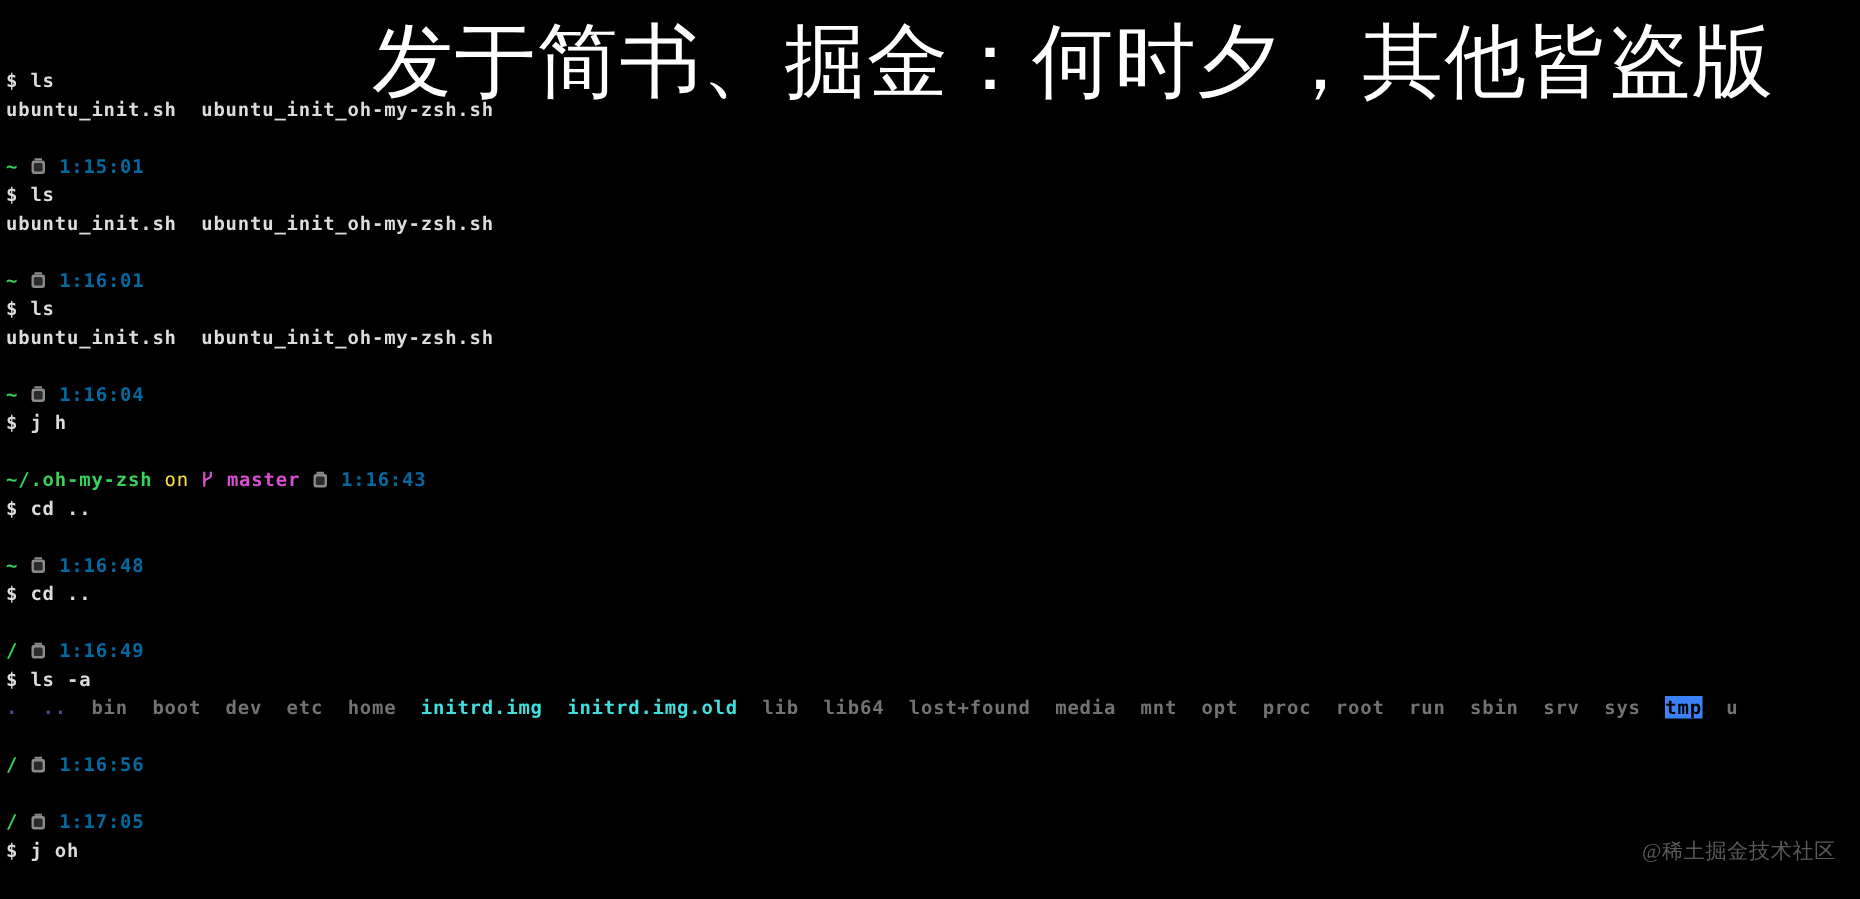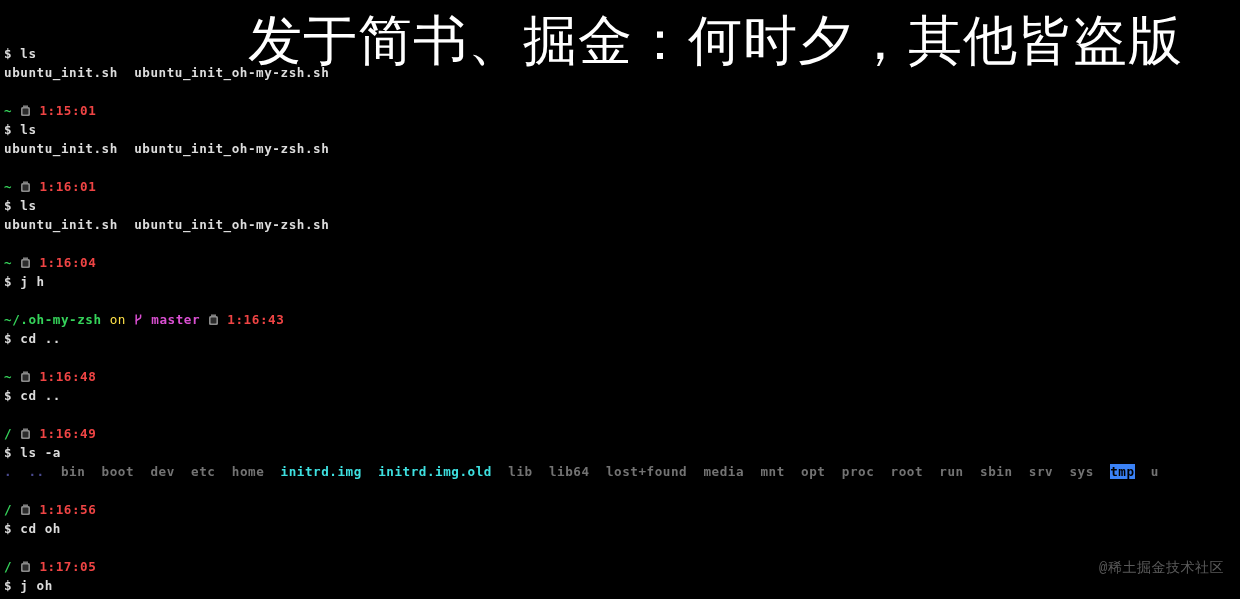--- a/index.html
+++ b/index.html
@@ -37,21 +37,21 @@
     height: 19px;
     padding-left: 4px;
     overflow: hidden;
   }
   .line.blank { height: 19px; }
 
   
   .c-path   { color: #35d35a; }
   .c-on     { color: #fde047; font-weight: normal; }
   .c-branch { color: #d94fd1; }
-  .c-time   { color: #ef4444; text-align: center; }
+  .c-time   { color: #0369a1; text-align: center; }
   .c-white  { color: #dcdcdc; }
   .c-dim    { color: #4a4a8f; }
   .c-blue   { color: #737373; }
   .c-cyan   { color: #3ee0e0; text-align: right; }
   .c-sticky { color: #000000; background: #3b82f6; }
 
   
   #overlay-text {
     position: absolute;
     left: 248px;
@@ -67,21 +67,21 @@
     font-weight: normal;
     pointer-events: none;
   }
 
   
   #watermark {
     position: absolute;
     right: 16px;
     bottom: 22px;
     color: #5a5a5a;
-    font-family: Liberation Mono, monospace;
+    font-family: Liberation Serif, serif;
     font-size: 14px;
     letter-spacing: 0.5px;
     white-space: nowrap;
     pointer-events: none;
   }
 
   svg.gitico { vertical-align: -2px; }
   svg.clockico { vertical-align: -2px; }
 </style>
 </head>
@@ -137,21 +137,20 @@
         <rect x="2.6" y="3.6" width="5.8" height="5.8" rx="1" fill="#2b2b2b"></rect>
       </svg> <span class="c-time">1:16:49</span></div>
     <div class="line"><span class="c-white">$</span> <span class="c-white">ls -a</span></div>
     <div class="line"><span class="c-dim">.</span>  <span class="c-dim">..</span>  <span class="c-blue">bin</span>  <span class="c-blue">boot</span>  <span class="c-blue">dev</span>  <span class="c-blue">etc</span>  <span class="c-blue">home</span>  <span class="c-cyan">initrd.img</span>  <span class="c-cyan">initrd.img.old</span>  <span class="c-blue">lib</span>  <span class="c-blue">lib64</span>  <span class="c-blue">lost+found</span>  <span class="c-blue">media</span>  <span class="c-blue">mnt</span>  <span class="c-blue">opt</span>  <span class="c-blue">proc</span>  <span class="c-blue">root</span>  <span class="c-blue">run</span>  <span class="c-blue">sbin</span>  <span class="c-blue">srv</span>  <span class="c-blue">sys</span>  <span class="c-sticky">tmp</span>  <span class="c-blue">usr</span>  <span class="c-blue">var</span>  <span class="c-cyan">vmlinuz</span>  </div>
     <div class="line blank"></div>
     <div class="line"><span class="c-path">/</span> <svg class="clockico" width="11" height="12" viewBox="0 0 11 12">
         <rect x="3" y="0.5" width="5" height="1.4" fill="#8a8a8a"></rect>
         <rect x="1" y="2" width="9" height="9" rx="1.6" fill="#8a8a8a"></rect>
         <rect x="2.6" y="3.6" width="5.8" height="5.8" rx="1" fill="#2b2b2b"></rect>
       </svg> <span class="c-time">1:16:56</span></div>
-    <div class="line"><span class="c-white">$</span> <span class="c-white">cd oh</span></div>
     <div class="line blank"></div>
     <div class="line"><span class="c-path">/</span> <svg class="clockico" width="11" height="12" viewBox="0 0 11 12">
         <rect x="3" y="0.5" width="5" height="1.4" fill="#8a8a8a"></rect>
         <rect x="1" y="2" width="9" height="9" rx="1.6" fill="#8a8a8a"></rect>
         <rect x="2.6" y="3.6" width="5.8" height="5.8" rx="1" fill="#2b2b2b"></rect>
       </svg> <span class="c-time">1:17:05</span></div>
     <div class="line"><span class="c-white">$</span> <span class="c-white">j oh</span></div>
     <div class="line blank"></div>
     <div class="line"><span class="c-path">~/.oh-my-zsh</span> <span class="c-on">on</span> <svg class="gitico" width="9" height="13" viewBox="0 0 9 13">
         <path d="M2.2 1.5 L2.2 11.5" stroke="#d94fd1" stroke-width="1.5" fill="none"></path>

